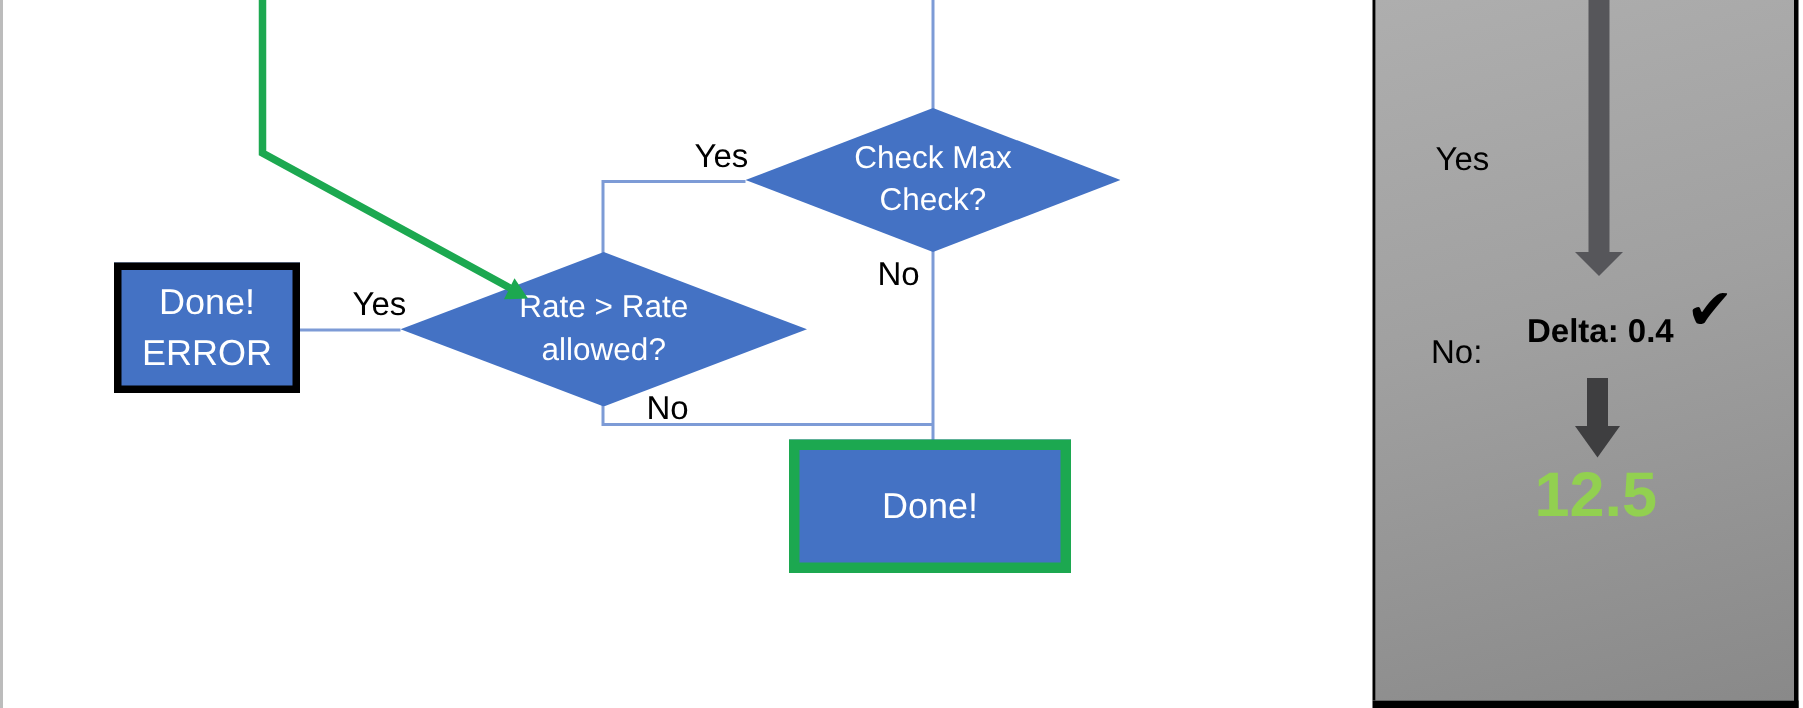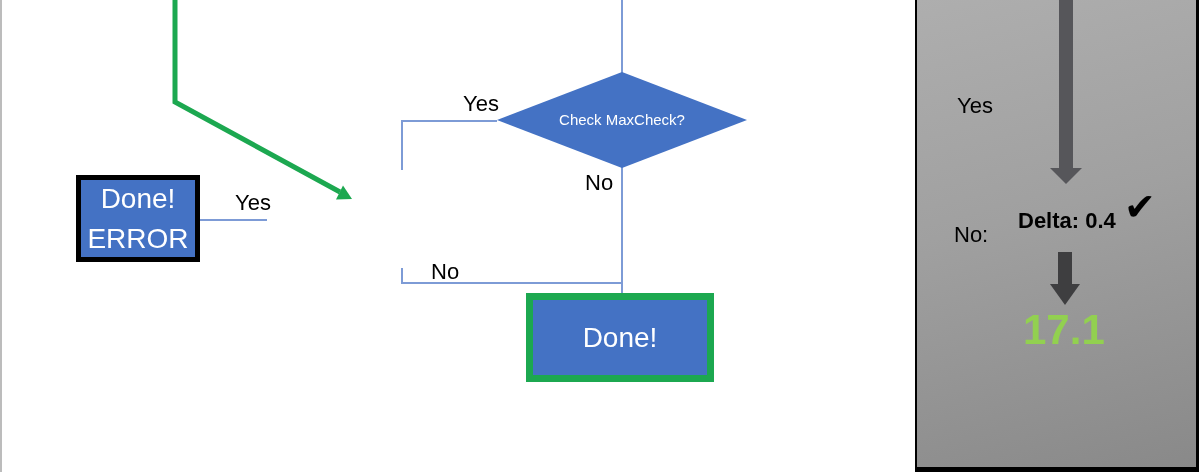--- a/index.html
+++ b/index.html
@@ -11,30 +11,30 @@
   .left-edge{position:absolute;left:0;top:0;width:2px;height:472px;background:#bcbcbc;}
 
   
   .svg-layer{position:absolute;left:0;top:0;pointer-events:none;}
   .z1{z-index:1;} .z4{z-index:4;}
 
   
   .diamond{
     position:absolute;background:#4472C4;
     clip-path:polygon(50% 0,100% 50%,50% 100%,0 50%);
-    display:flex;align-items:center;justify-content:center;
-    color:#fff;font-size:15px;line-height:1.35;text-align:center;z-index:2;
+    display:flex;flex-direction:column;align-items:center;justify-content:center;
+    color:#fff;font-size:21px;line-height:1.35;text-align:center;z-index:2;
   }
   .diamond-check{left:497px;top:72px;width:250px;height:96px;}
   .diamond-rate{left:267px;top:168px;width:271px;height:103px;}
 
   .node-box{
     position:absolute;background:#4472C4;box-sizing:border-box;
     display:flex;flex-direction:column;align-items:center;justify-content:center;
-    color:#fff;font-size:28px;line-height:1.4;text-align:center;z-index:2;
+    color:#fff;font-size:24px;line-height:1.4;text-align:center;z-index:2;
   }
   .box-done-error{left:76px;top:175px;width:124px;height:87px;border:5px solid #000;}
   .box-done{left:526px;top:293px;width:188px;height:89px;border:7px solid #1CA850;}
 
   .flow-label{
     position:absolute;color:#000;font-size:22px;z-index:3;white-space:nowrap;
   }
   .lbl-yes-top{left:463px;top:91px;}
   .lbl-no-top{left:585px;top:170px;}
   .lbl-yes-left{left:235px;top:190px;}
@@ -74,40 +74,44 @@
     <path d="M622,166 L622,295" stroke="#7D9BD6" stroke-width="2" fill="none"></path>
     <path d="M402,268 L402,283 L622,283" stroke="#7D9BD6" stroke-width="2" fill="none"></path>
     <path d="M267,220 L200,220" stroke="#7D9BD6" stroke-width="2" fill="none"></path>
   </svg>
 
   <div class="diamond diamond-check">
     <span>Check Max</span>
     <span>Check?</span>
   </div>
 
+  <div class="diamond diamond-rate">
+    <span>Rate &gt; Rate</span>
+    <span>allowed?</span>
+  </div>
 
   <div class="node-box box-done-error">
     <span>Done!</span>
     <span>ERROR</span>
   </div>
 
   <div class="node-box box-done">
     <span>Done!</span>
   </div>
 
   <div class="flow-label lbl-yes-top">Yes</div>
   <div class="flow-label lbl-no-top">No</div>
   <div class="flow-label lbl-yes-left">Yes</div>
   <div class="flow-label lbl-no-bottom">No</div>
 
   <div class="panel-label pl-yes">Yes</div>
   <div class="panel-label pl-no">No:</div>
   <div class="panel-label pl-delta">Delta: 0.4</div>
   <div class="panel-label pl-check">✔</div>
-  <div class="pl-result">17.1</div>
+  <div class="pl-result">12.5</div>
 
   <svg class="svg-layer z4" width="1202" height="472" viewBox="0 0 1202 472">
 
     <polyline points="175,0 175,102 340,192" stroke="#1CA850" stroke-width="5" fill="none" stroke-miterlimit="10"></polyline>
     <polygon points="352,199 336,199.5 343,185.5" fill="#1CA850"></polygon>
 
     <rect x="1059" y="0" width="14" height="169" fill="#56565A"></rect>
     <polygon points="1050,168 1082,168 1066,184" fill="#56565A"></polygon>
 
     <rect x="1058" y="252" width="14" height="34" fill="#3E3E40"></rect>

